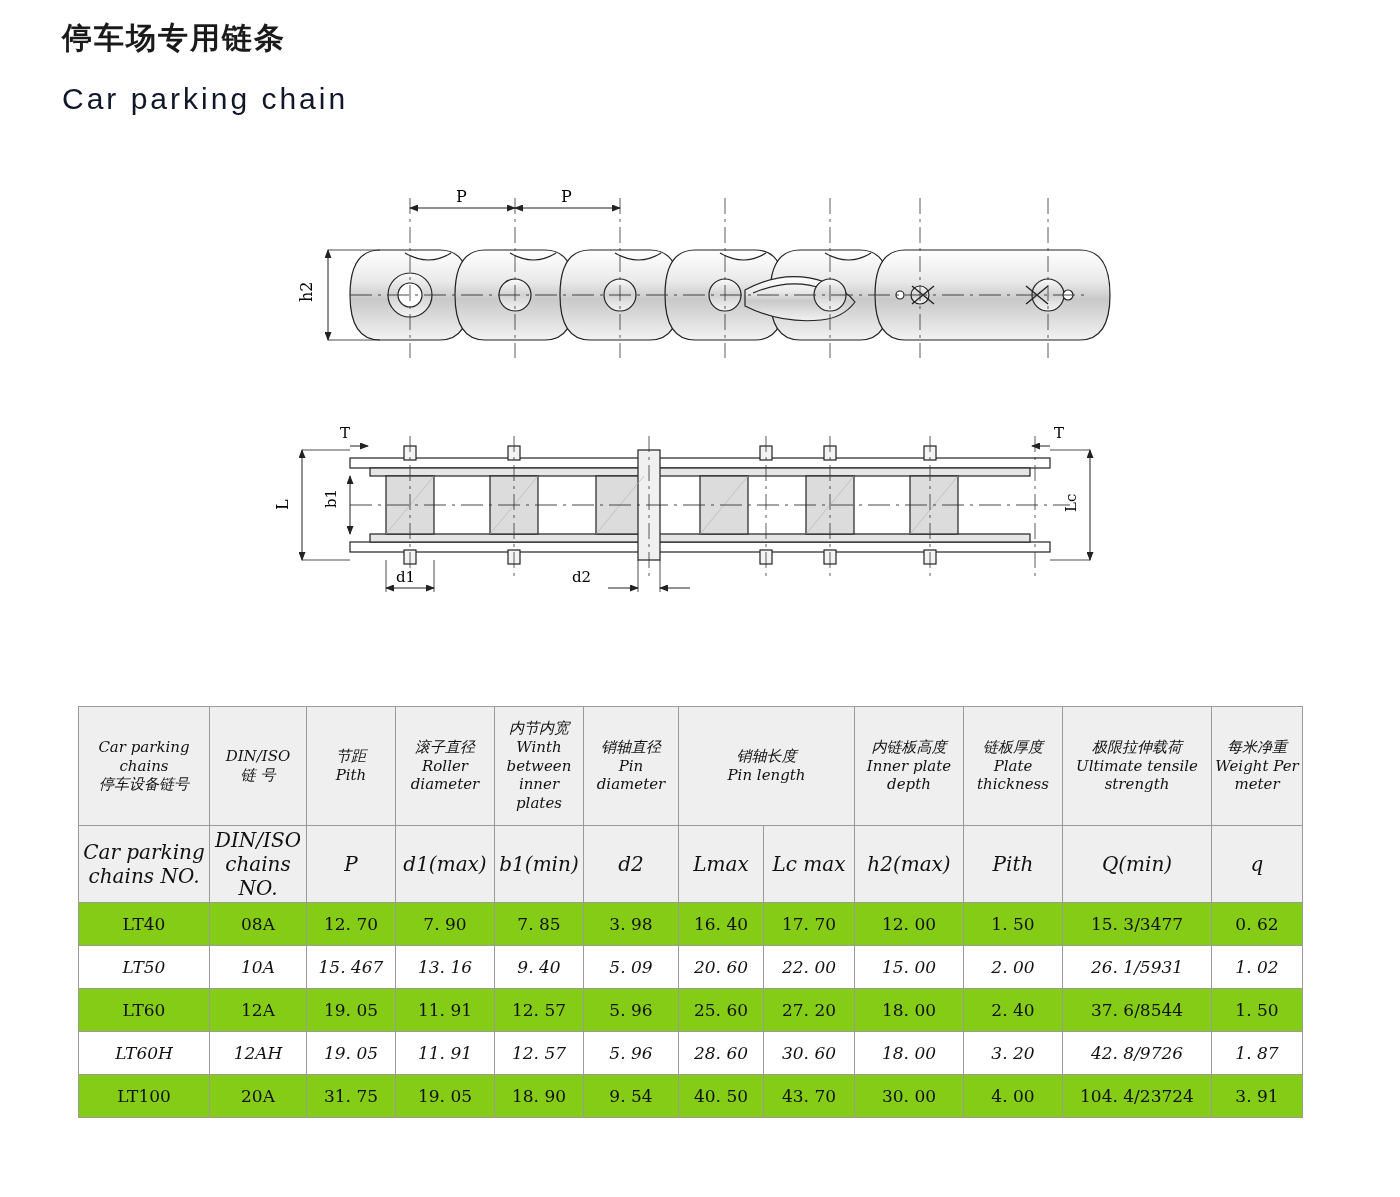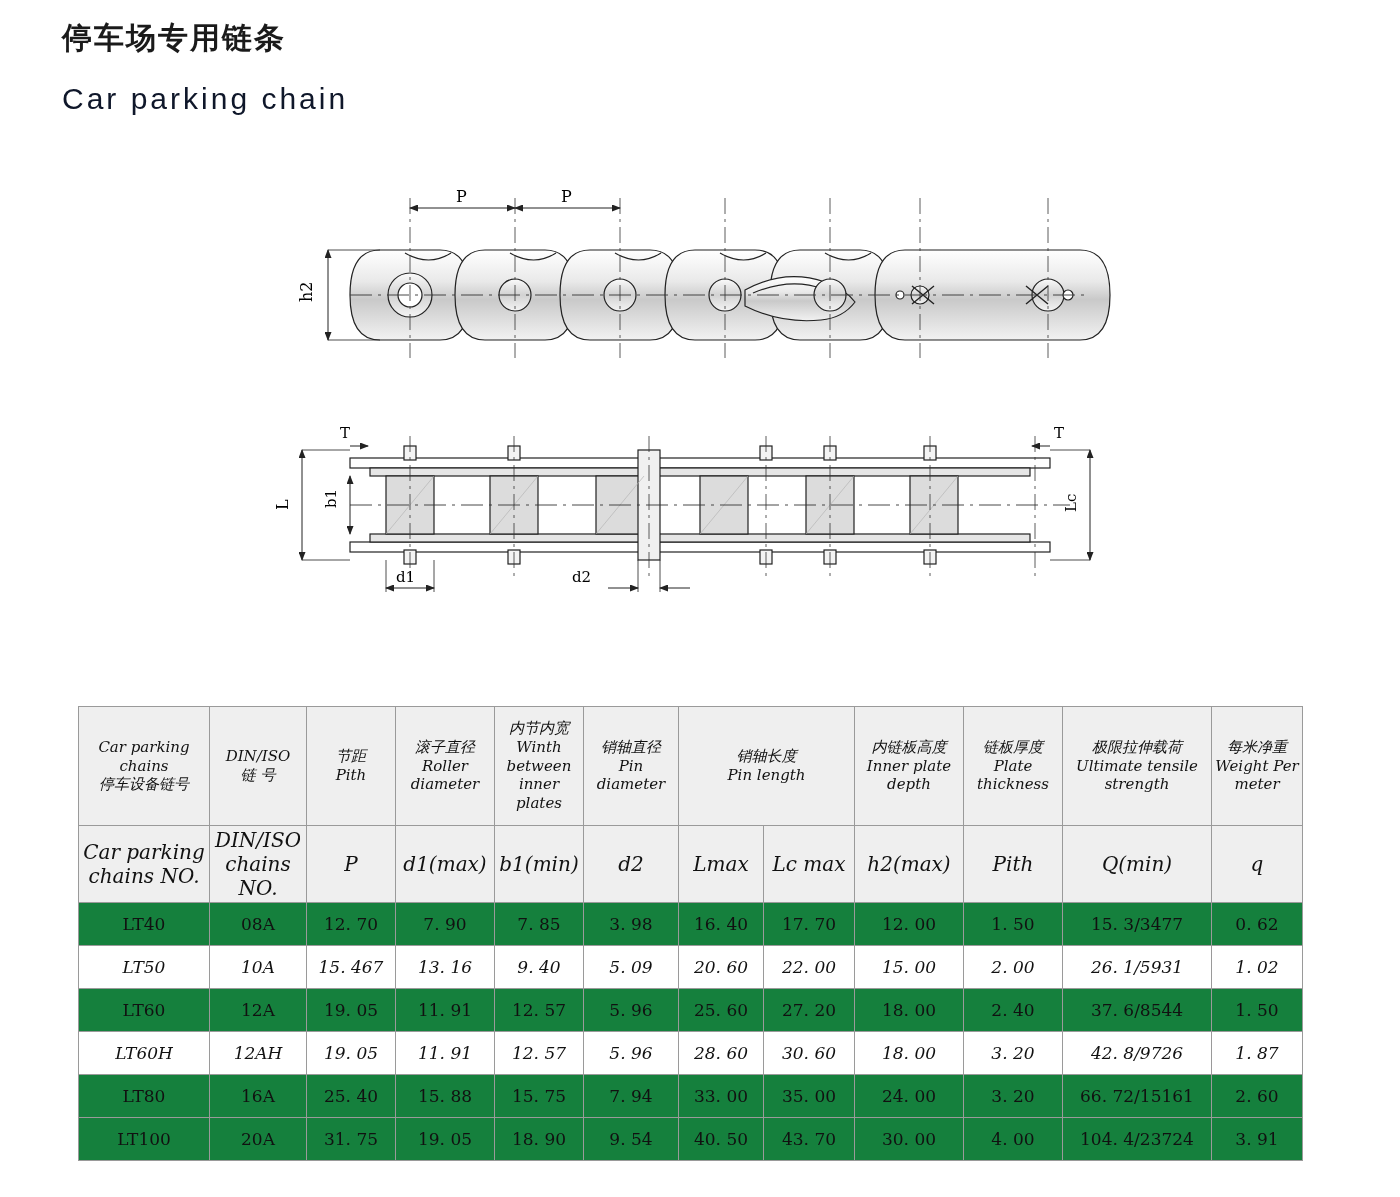--- a/index.html
+++ b/index.html
@@ -87,21 +87,21 @@
   }
   .hdr-main td.c1, .hdr-sub td.c1, .hdr-unit td.c1,
   .hdr-main td.c2, .hdr-sub td.c2, .hdr-unit td.c2 {
     background: #efefef;
   }
   .data-row td {
     height: 38px;
     font-size: 17px;
   }
   .row-alt td {
-    background: #15803d;
+    background: #84cc16;
     margin-left: 26px;
   }
   .row-plain td {
     background: #ffffff;
     font-style: italic;
   }
   
   .c1 { width: 124px; }
   .c2 { width: 90px; }
   .c3 { width: 82px; }
@@ -428,34 +428,20 @@
         <td class="c5">12. 57</td>
         <td class="c6">5. 96</td>
         <td class="c7">28. 60</td>
         <td class="c8">30. 60</td>
         <td class="c9">18. 00</td>
         <td class="c10">3. 20</td>
         <td class="c11">42. 8/9726</td>
         <td class="c12">1. 87</td>
       </tr>
 
-      <tr class="data-row row-alt">
-        <td class="c1">LT80</td>
-        <td class="c2">16A</td>
-        <td class="c3">25. 40</td>
-        <td class="c4">15. 88</td>
-        <td class="c5">15. 75</td>
-        <td class="c6">7. 94</td>
-        <td class="c7">33. 00</td>
-        <td class="c8">35. 00</td>
-        <td class="c9">24. 00</td>
-        <td class="c10">3. 20</td>
-        <td class="c11">66. 72/15161</td>
-        <td class="c12">2. 60</td>
-      </tr>
 
 
       <tr class="data-row row-alt">
         <td class="c1">LT100</td>
         <td class="c2">20A</td>
         <td class="c3">31. 75</td>
         <td class="c4">19. 05</td>
         <td class="c5">18. 90</td>
         <td class="c6">9. 54</td>
         <td class="c7">40. 50</td>

